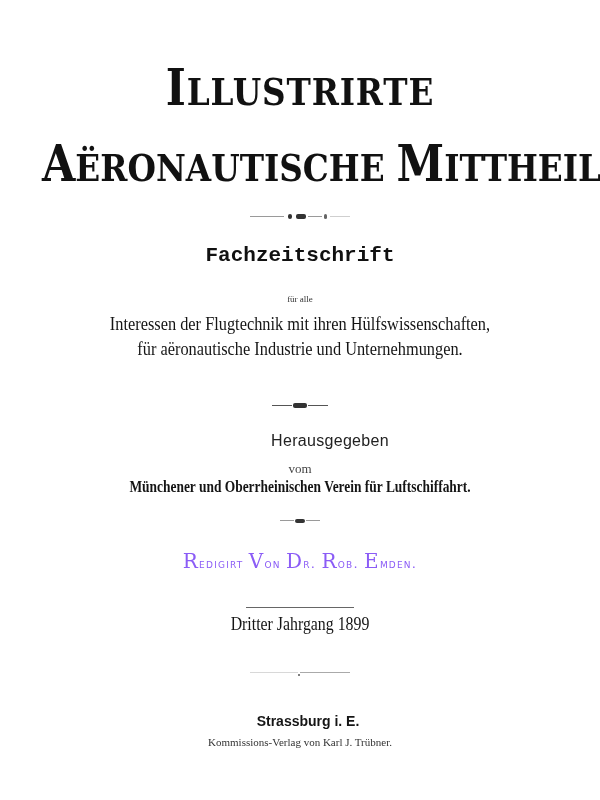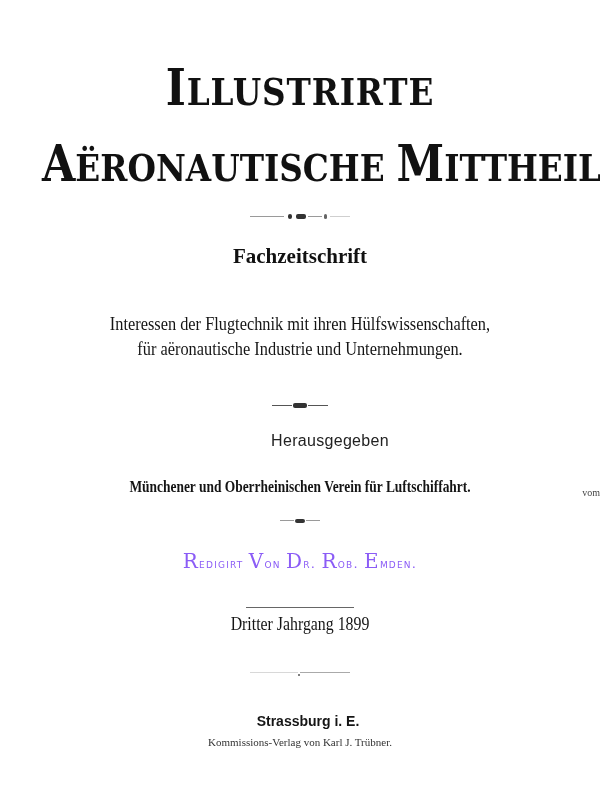--- a/index.html
+++ b/index.html
@@ -72,21 +72,21 @@
     .orn .knot {
       position: absolute;
       top: -2px;
       height: 5px;
       background: #333;
       border-radius: 2px;
     }
 
     .fach {
       top: 244px;
-      font-family: Liberation Serif, serif;
+      font-family: Liberation Mono, monospace;
       font-weight: bold;
       font-size: 21px;
       color: #111;
     }
     .furalle {
       top: 294px;
       font-family: "Liberation Serif", serif;
       font-size: 9px;
       color: #333;
     }
@@ -108,25 +108,24 @@
     }
     .heraus {
       top: 432px;
       font-family: "Liberation Sans", sans-serif;
       font-size: 16px;
       letter-spacing: 0.3px;
       color: #222;
       margin-left: 30px;
     }
     .vom {
-      top: 487px;
-      font-family: "Liberation Serif", serif;
-      font-size: 10px;
+      top: 461px;
+      font-family: "Liberation Serif", serif;
+      font-size: 13px;
       color: #444;
-      text-align: right;
     }
     .verein {
       top: 478px;
       font-family: "Liberation Serif", serif;
       font-weight: bold;
       font-size: 16px;
       transform: scaleX(0.84);
       transform-origin: center;
       color: #141414;
     }
@@ -182,20 +181,21 @@
   <div class="orn" style="top:216px; width:100px;">
     <div class="dash" style="left:0; width:34px;"></div>
     <div class="knot" style="left:38px; width:4px;"></div>
     <div class="knot" style="left:46px; width:10px;"></div>
     <div class="dash" style="left:58px; width:14px;"></div>
     <div class="knot" style="left:74px; width:3px; background:#666;"></div>
     <div class="dash" style="left:80px; width:20px; background:#cfcfcf;"></div>
   </div>
 
   <div class="line fach">Fachzeitschrift</div>
+  <div class="line furalle">für alle</div>
   <div class="line interessen">Interessen der Flugtechnik mit ihren Hülfswissenschaften,</div>
   <div class="line aeronaut">für aëronautische Industrie und Unternehmungen.</div>
 
   <div class="orn" style="top:405px; width:56px;">
     <div class="dash" style="left:0; width:20px; background:#555;"></div>
     <div class="knot" style="left:21px; width:14px;"></div>
     <div class="dash" style="left:36px; width:20px; background:#555;"></div>
   </div>
 
   <div class="line heraus">Herausgegeben</div>

